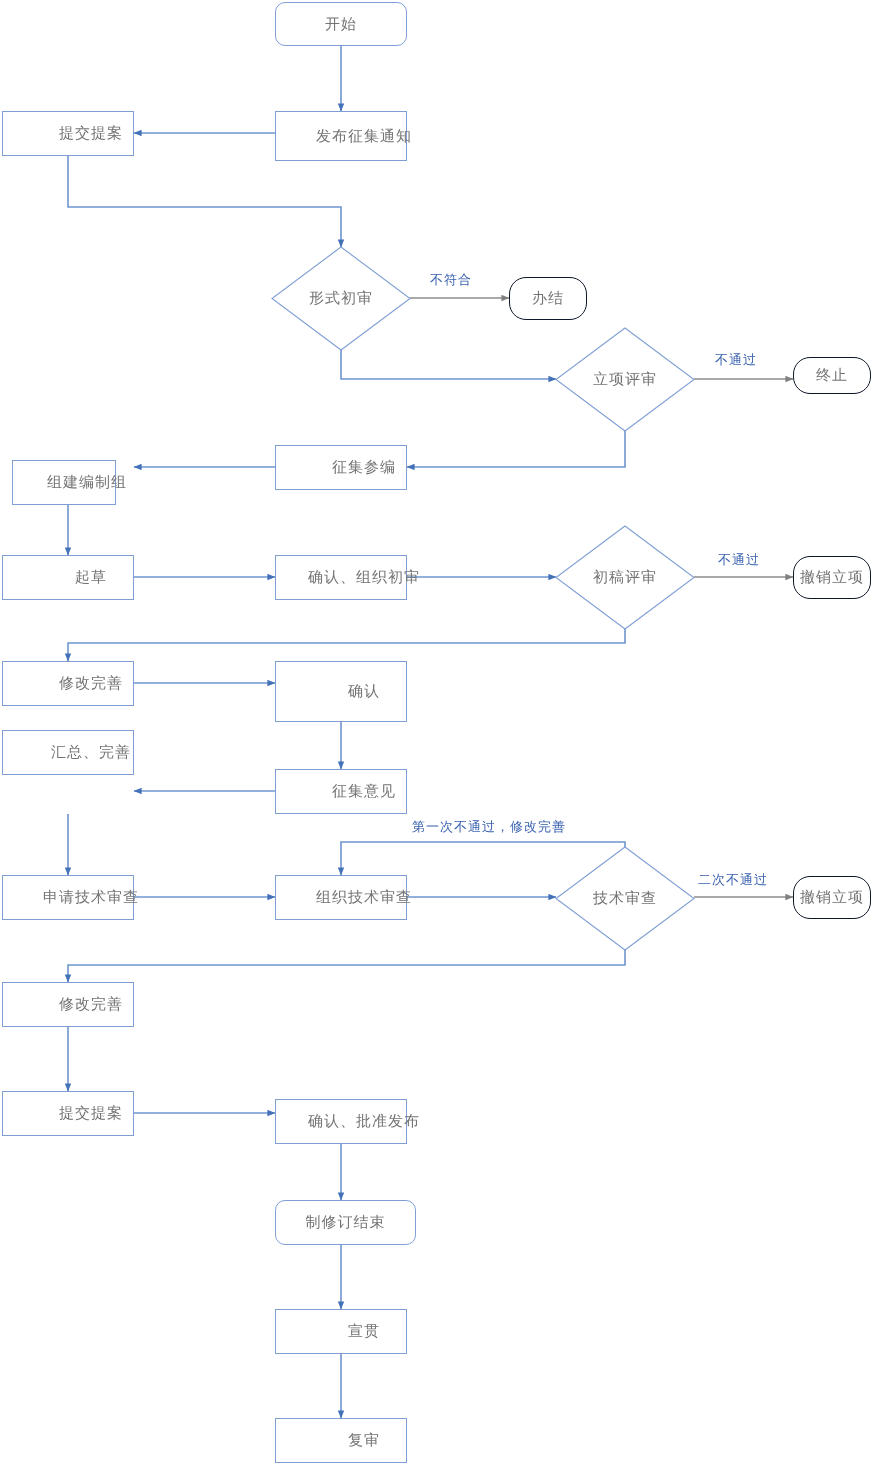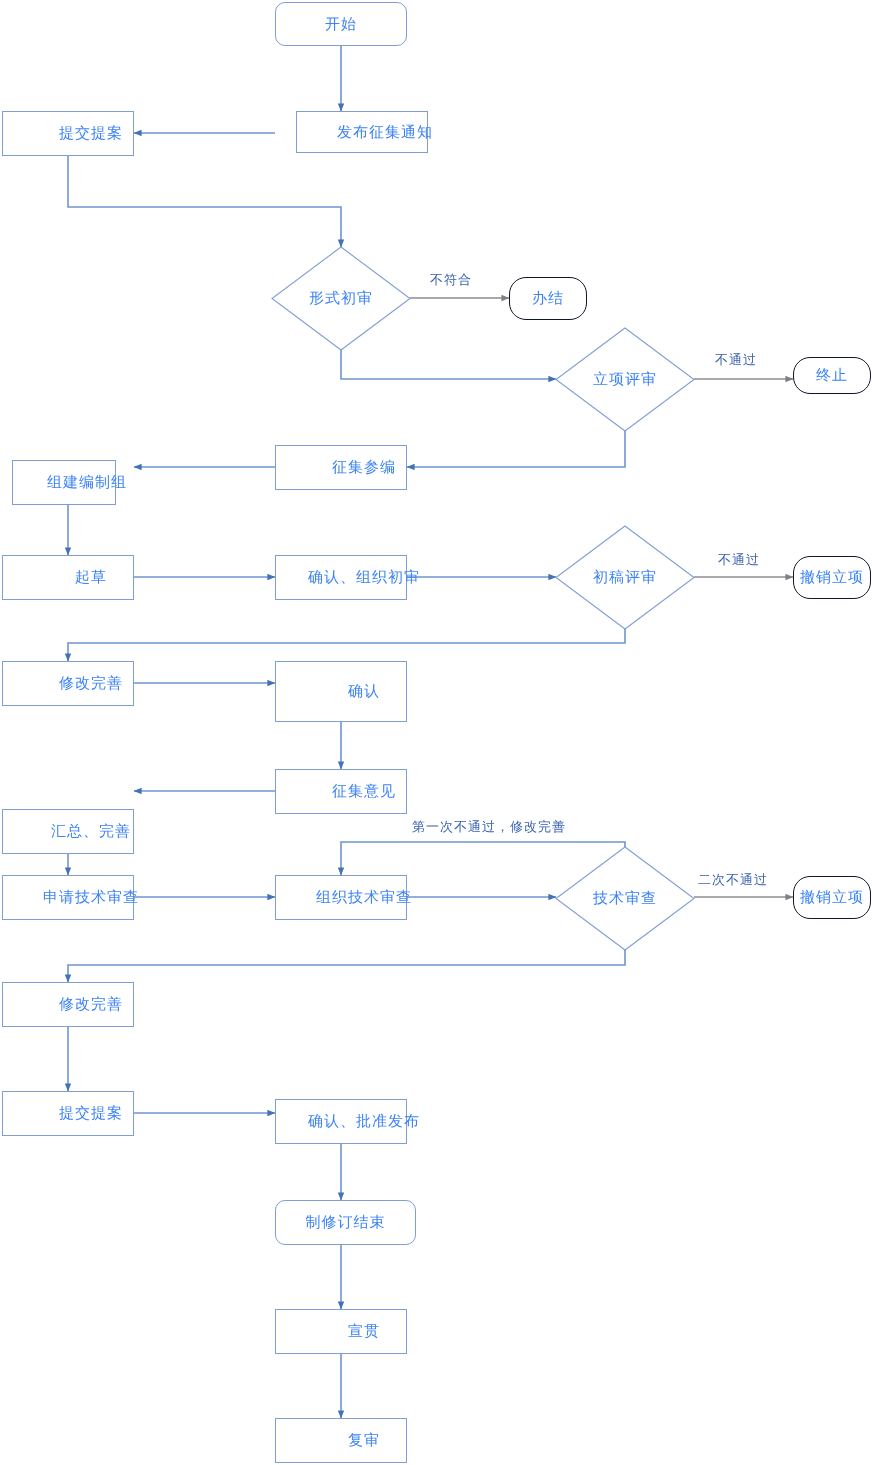--- a/index.html
+++ b/index.html
@@ -24,21 +24,21 @@
     width: 872px;
     height: 1465px;
   }
   .node {
     position: absolute;
     box-sizing: border-box;
     display: flex;
     align-items: center;
     justify-content: center;
     text-align: center;
-    color: #3b82f6;
+    color: #737373;
     font-size: 15px;
     letter-spacing: 1px;
     line-height: 1.1;
     white-space: nowrap;
   }
   .node.process {
     border: 1px solid #7f9fd4;
     background: #ffffff;
     padding-left: 46px;
   }
@@ -115,21 +115,21 @@
         <polygon points="625,328 694,379.5 625,431 556,379.5"></polygon>
         <polygon points="625,526 694,577.5 625,629 556,577.5"></polygon>
         <polygon points="625,847 694,898.5 625,950 556,898.5"></polygon>
       </g>
   </svg>
 
   <div id="node-layer">
       <div class="node terminator" style="left: 275px; top: 2px; width: 132px; height: 44px;">
         <span>开始</span>
       </div>
-      <div class="node process" style="left: 275px; top: 111px; width: 132px; height: 42px; margin-left: 21px;">
+      <div class="node process" style="left: 275px; top: 111px; width: 132px; height: 50px;">
         <span>发布征集通知</span>
       </div>
       <div class="node process" style="left: 2px; top: 111px; width: 132px; height: 45px;">
         <span>提交提案</span>
       </div>
       <div class="node decision" style="left: 272px; top: 247px; width: 138px; height: 103px;">
         <span>形式初审</span>
       </div>
       <div class="node terminator-gray" style="left: 509px; top: 277px; width: 78px; height: 43px;">
         <span>办结</span>
@@ -160,21 +160,21 @@
       </div>
       <div class="node process" style="left: 2px; top: 661px; width: 132px; height: 45px;">
         <span>修改完善</span>
       </div>
       <div class="node process" style="left: 275px; top: 661px; width: 132px; height: 61px;">
         <span>确认</span>
       </div>
       <div class="node process" style="left: 275px; top: 769px; width: 132px; height: 45px;">
         <span>征集意见</span>
       </div>
-      <div class="node process" style="left: 2px; top: 809px; width: 132px; height: 45px; text-align: center;">
+      <div class="node process" style="left: 2px; top: 730px; width: 132px; height: 45px; text-align: center;">
         <span>汇总、完善</span>
       </div>
       <div class="node process" style="left: 2px; top: 875px; width: 132px; height: 45px;">
         <span>申请技术审查</span>
       </div>
       <div class="node process" style="left: 275px; top: 875px; width: 132px; height: 45px;">
         <span>组织技术审查</span>
       </div>
       <div class="node decision" style="left: 556px; top: 847px; width: 138px; height: 103px;">
         <span>技术审查</span>

